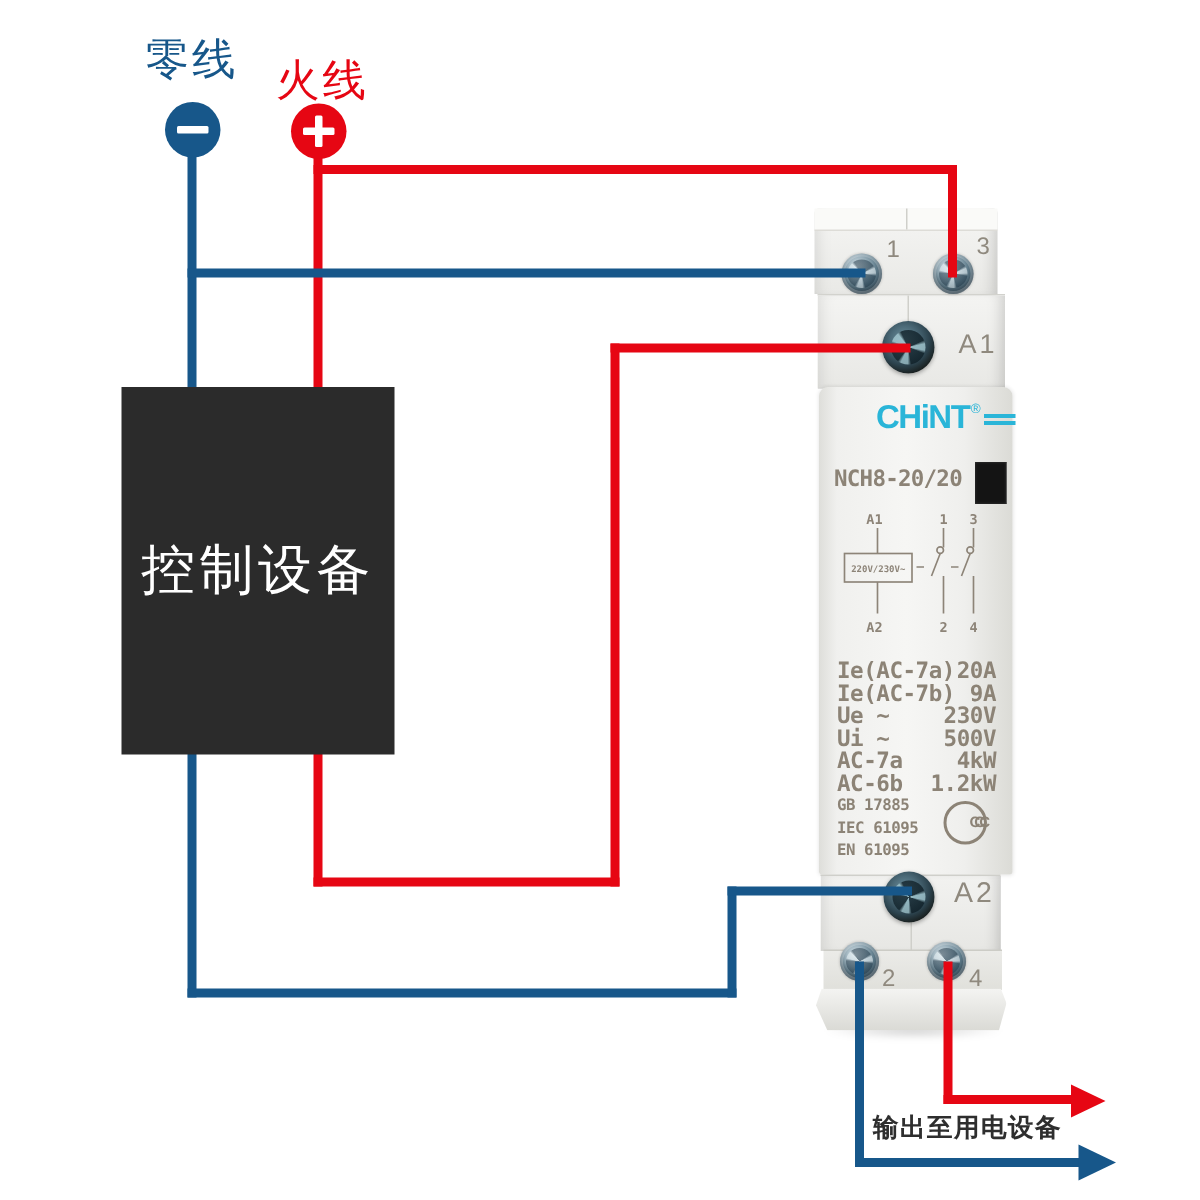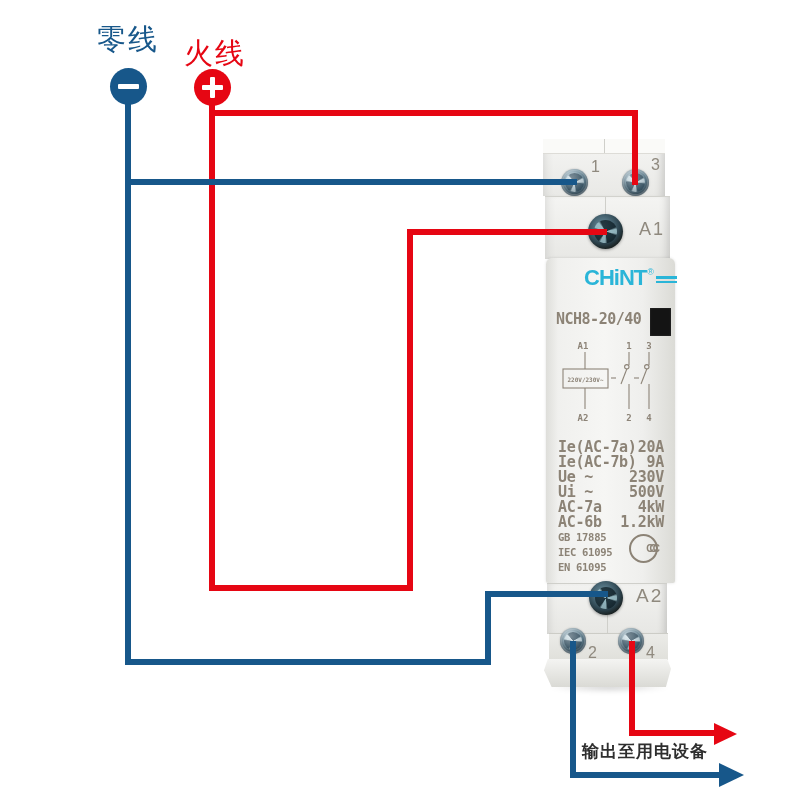--- a/index.html
+++ b/index.html
@@ -145,20 +145,23 @@
     <div class="sym-h"></div>
   </div>
   <div id="live-circle" class="term-circle">
     <div class="sym-h"></div>
     <div class="sym-v"></div>
   </div>
 
   <div id="blue-v-main" class="wire blue under"></div>
   <div id="red-v-top" class="wire red under"></div>
 
+  <div id="control-box" class="abs">
+    <span>控制设备</span>
+  </div>
 
   <div id="dev-shadow" class="abs"></div>
   <div id="dev-top-block" class="abs dev">
     <div id="seam-top" class="seam"></div>
   </div>
   <div id="dev-a1-block" class="abs dev">
     <div id="seam-a1" class="seam"></div>
   </div>
   <div id="dev-main" class="abs dev"></div>
   <div id="dev-a2-block" class="abs dev">
@@ -179,21 +182,21 @@
   <div id="lbl-a1" class="tlabel">A1</div>
   <div id="lbl-a2" class="tlabel">A2</div>
   <div id="lbl-t2" class="tlabel">2</div>
   <div id="lbl-t4" class="tlabel">4</div>
 
   <div id="brand-row" class="abs">
     <span id="brand-text">CHiNT</span>
     <span id="brand-reg">®</span>
     <span id="brand-bars"></span>
   </div>
-  <div id="model-text" class="abs">NCH8-20/40</div>
+  <div id="model-text" class="abs">NCH8-20/20</div>
   <div id="black-window" class="abs"></div>
 
   <svg id="schematic" class="abs" width="110" height="95" viewBox="0 0 110 95">
     <g stroke="#8d8478" stroke-width="1.1" fill="none">
       <line x1="28" y1="14" x2="28" y2="31"></line>
       <rect x="6" y="31" width="45" height="19"></rect>
       <line x1="28" y1="50" x2="28" y2="71"></line>
       <line x1="54" y1="40" x2="59" y2="40"></line>
       <line x1="72" y1="14" x2="72" y2="27"></line>
       <circle cx="69.8" cy="28.8" r="2.2"></circle>

